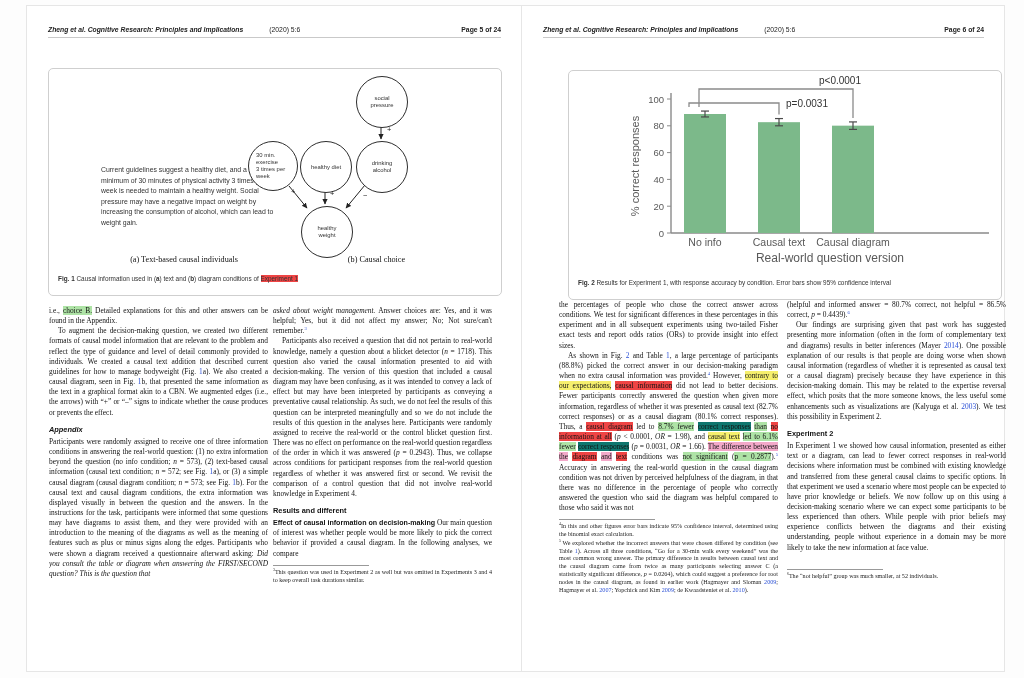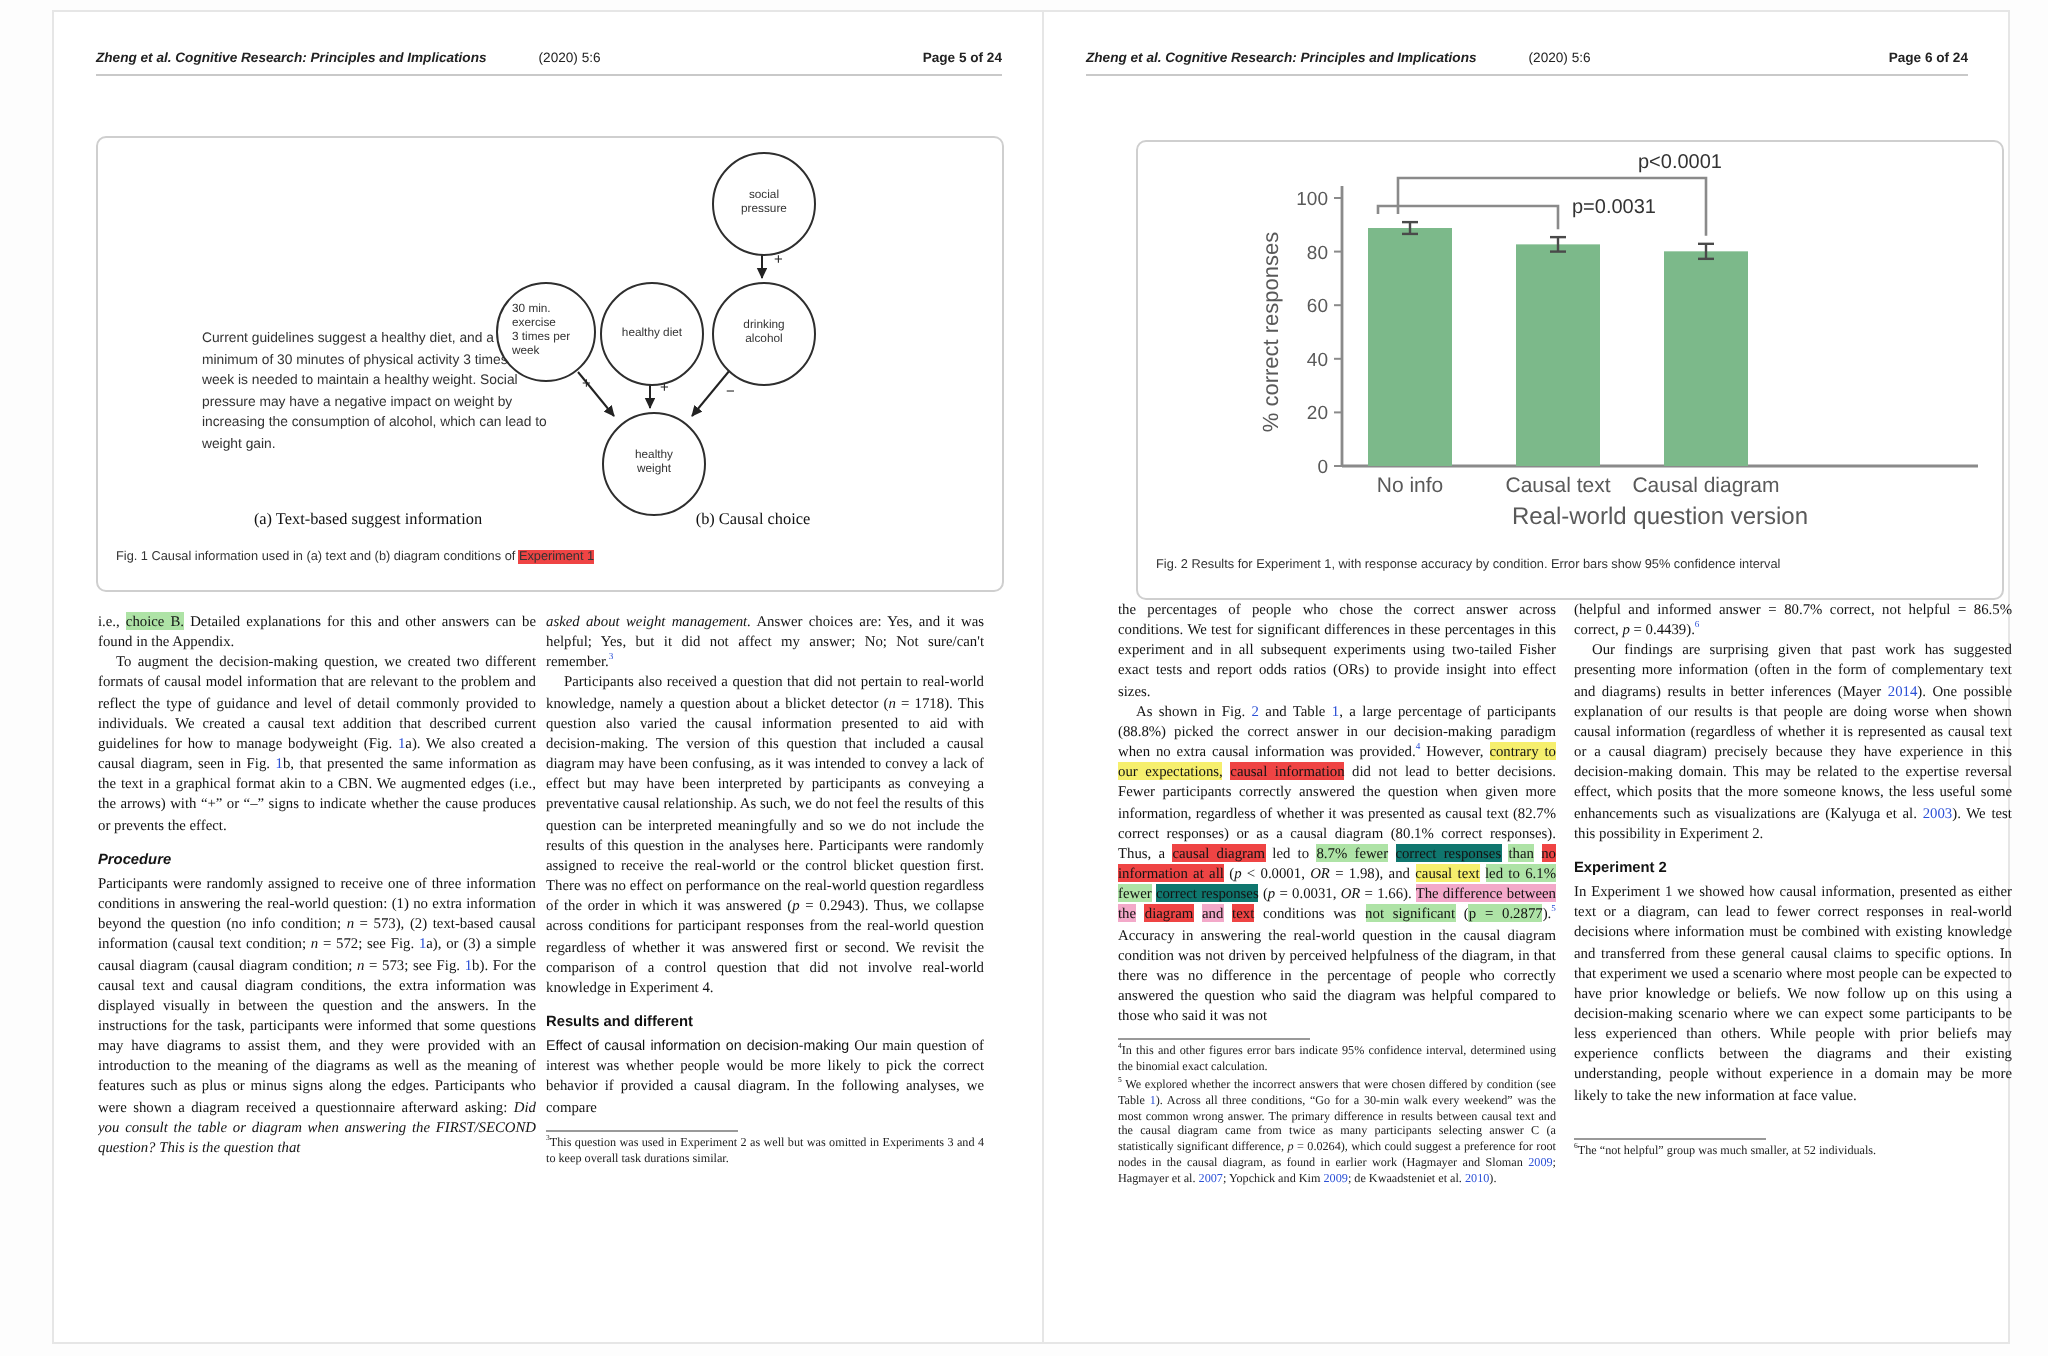--- a/index.html
+++ b/index.html
@@ -45,21 +45,21 @@
   #p5c1{left:22px;top:300px;height:354px}
   #p5c2{left:246px;top:300px;height:354px}
   #p6c1{left:37px;top:294px;height:362px}
   #p6c2{left:265px;top:294px;height:362px}
   .blk{margin:0}
   .blk.ind{text-indent:9px}
   .blk.h,.blk.hi{font-family:"Liberation Sans",sans-serif;font-weight:bold;font-size:7.4px;
                  margin-top:7px;margin-bottom:2px;text-align:left}
   .blk.hi{font-style:italic}
   .i{font-style:italic}
-  .b{font-weight:normal}
+  .b{font-weight:bold}
   .sans{font-family:"Liberation Sans",sans-serif;font-size:7.1px}
   .link{color:#2b50d6}
   .sup{vertical-align:super;font-size:0.62em;line-height:0}
   .hl-yellow{background:#f6ef6d}
   .hl-purple{background:#ef4444}
   .hl-green{background:#aee3a6}
   .hl-blue{background:#0f766e}
   .hl-pink{background:#f3a9c9}
   .fnblock{font-size:6.1px;line-height:7.8px;text-align:justify;color:#222;margin-top:6px}
   .fnrule{width:96px;border-top:1px solid #999;margin-bottom:3px}
@@ -80,21 +80,21 @@
 
 <div class="page" id="page5">
   <div class="phead">
     <span class="phj">Zheng et al. Cognitive Research: Principles and Implications</span>
     <span class="phi">(2020) 5:6</span>
     <span class="php">Page 5 of 24</span>
   </div>
 
   <div class="figbox" id="fig1box">
     <div class="paneltext">Current guidelines suggest a healthy diet, and a minimum of 30 minutes of physical activity 3 times per week is needed to maintain a healthy weight. Social pressure may have a negative impact on weight by increasing the consumption of alcohol, which can lead to weight gain.</div>
-    <div class="subcap" id="subcapA">(a) Text-based suggest information</div>
+    <div class="subcap" id="subcapA">(a) Text-based causal individuals</div>
     <div class="subcap" id="subcapB">(b) Causal choice</div>
 
     <svg id="diagram-arrows" width="452" height="200">
       <defs>
         <marker id="arr" markerWidth="7" markerHeight="7" refX="5" refY="2.6" orient="auto">
           <path d="M0,0 L5.5,2.6 L0,5.2 z" fill="#222"></path>
         </marker>
       </defs>
       <line x1="332" y1="58" x2="332" y2="70" stroke="#222" stroke-width="1" marker-end="url(#arr)"></line>
       <line x1="240" y1="117" x2="258" y2="139" stroke="#222" stroke-width="1" marker-end="url(#arr)"></line>
@@ -118,21 +118,21 @@
     <span class="sign" style="left:242px;top:118px">+</span>
     <span class="sign" style="left:281px;top:120px">+</span>
     <span class="sign" style="left:314px;top:122px">−</span>
 
     <div class="figcap" id="fig1cap"><span class="b">Fig. 1</span><span> Causal information used in (</span><span class="b">a</span><span>) text and (</span><span class="b">b</span><span>) diagram conditions of </span><span class="hl-purple">Experiment 1</span></div>
   </div>
 
   <div class="col" id="p5c1">
       <p class="blk para"><span>i.e., </span><span class="hl-green">choice B.</span><span> Detailed explanations for this and other answers can be found in the Appendix.</span></p>
       <p class="blk ind"><span>To augment the decision-making question, we created two different formats of causal model information that are relevant to the problem and reflect the type of guidance and level of detail commonly provided to individuals. We created a causal text addition that described current guidelines for how to manage bodyweight (Fig. </span><span class="link">1</span><span>a). We also created a causal diagram, seen in Fig. </span><span class="link">1</span><span>b, that presented the same information as the text in a graphical format akin to a CBN. We augmented edges (i.e., the arrows) with “+” or “–” signs to indicate whether the cause produces or prevents the effect.</span></p>
-      <p class="blk hi"><span>Procedure</span></p>
+      <p class="blk hi"><span>Appendix</span></p>
       <p class="blk para"><span>Participants were randomly assigned to receive one of three information conditions in answering the real-world question: (1) no extra information beyond the question (no info condition; </span><span class="i">n</span><span> = 573), (2) text-based causal information (causal text condition; </span><span class="i">n</span><span> = 572; see Fig. </span><span class="link">1</span><span>a), or (3) a simple causal diagram (causal diagram condition; </span><span class="i">n</span><span> = 573; see Fig. </span><span class="link">1</span><span>b). For the causal text and causal diagram conditions, the extra information was displayed visually in between the question and the answers. In the instructions for the task, participants were informed that some questions may have diagrams to assist them, and they were provided with an introduction to the meaning of the diagrams as well as the meaning of features such as plus or minus signs along the edges. Participants who were shown a diagram received a questionnaire afterward asking: </span><span class="i">Did you consult the table or diagram when answering the FIRST/SECOND question? This is the question that</span></p>
     </div>
   <div class="col" id="p5c2">
     <div>
         <p class="blk para"><span class="i">asked about weight management.</span><span> Answer choices are: Yes, and it was helpful; Yes, but it did not affect my answer; No; Not sure/can't remember.</span><span class="sup link">3</span></p>
         <p class="blk ind"><span>Participants also received a question that did not pertain to real-world knowledge, namely a question about a blicket detector (</span><span class="i">n</span><span> = 1718). This question also varied the causal information presented to aid with decision-making. The version of this question that included a causal diagram may have been confusing, as it was intended to convey a lack of effect but may have been interpreted by participants as conveying a preventative causal relationship. As such, we do not feel the results of this question can be interpreted meaningfully and so we do not include the results of this question in the analyses here. Participants were randomly assigned to receive the real-world or the control blicket question first. There was no effect on performance on the real-world question regardless of the order in which it was answered (</span><span class="i">p</span><span> = 0.2943). Thus, we collapse across conditions for participant responses from the real-world question regardless of whether it was answered first or second. We revisit the comparison of a control question that did not involve real-world knowledge in Experiment 4.</span></p>
         <p class="blk h"><span>Results and different</span></p>
         <p class="blk para"><span class="b sans">Effect of causal information on decision-making</span><span>  Our main question of interest was whether people would be more likely to pick the correct behavior if provided a causal diagram. In the following analyses, we compare</span></p>
       </div>
     <div class="fnblock">

